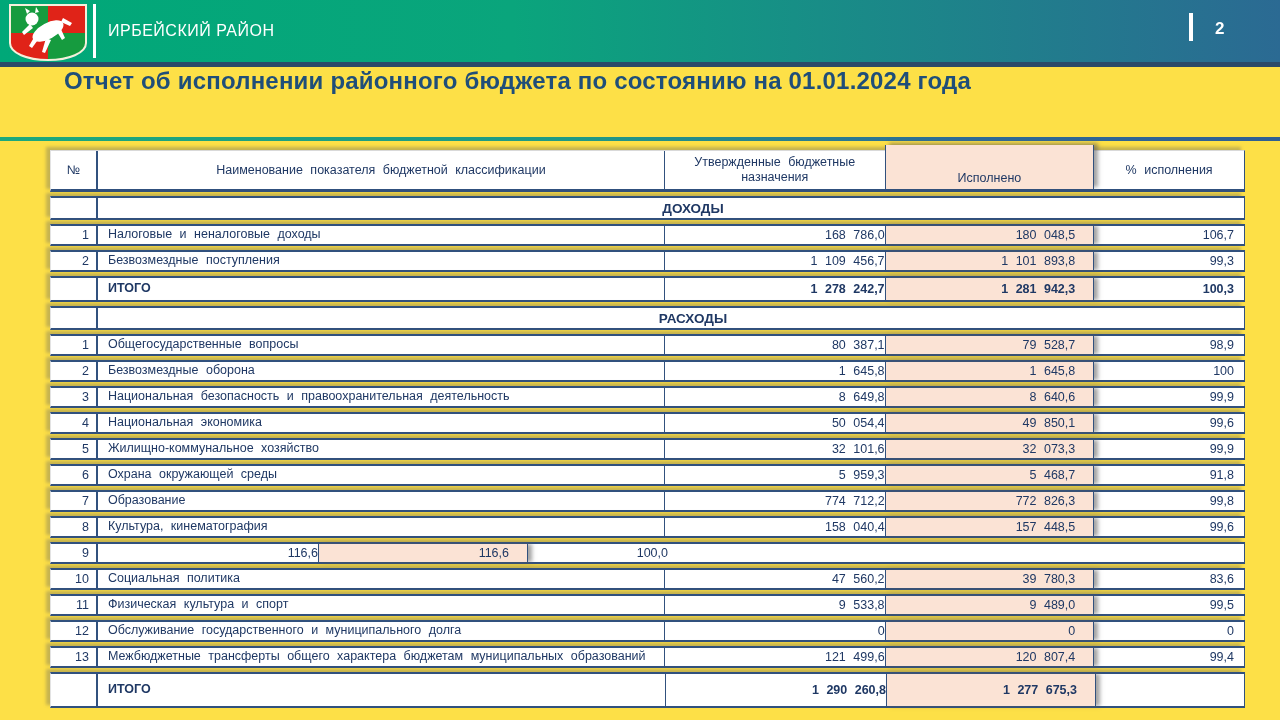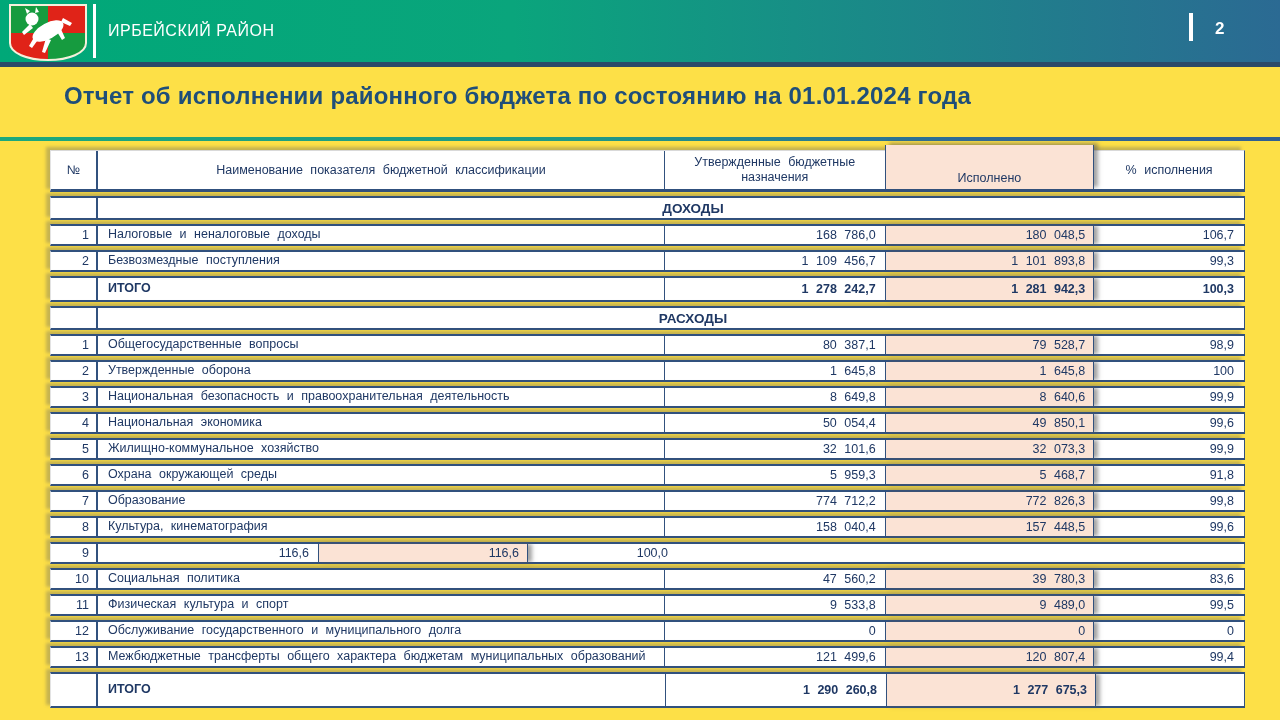--- a/index.html
+++ b/index.html
@@ -19,21 +19,21 @@
   .logo{position:absolute;left:8px;top:4px;width:80px;height:57px;}
   .topbar-sep{position:absolute;left:93px;top:4px;width:3px;height:54px;background:#ffffff;}
   .region{
     position:absolute;left:108px;top:22px;font-size:16px;letter-spacing:.5px;
     color:#ffffff;font-weight:400;
   }
   .page-sep{position:absolute;left:1189px;top:13px;width:4px;height:28px;background:#ffffff;}
   .page-num{position:absolute;left:1215px;top:19px;color:#ffffff;font-weight:700;font-size:17px;}
   
   .title{
-    position:absolute;left:64px;top:82px;width:1160px;margin:0;
+    position:absolute;left:64px;top:67px;width:1160px;margin:0;
     font-size:24px;font-weight:700;color:#1f4e79;letter-spacing:.2px;
   }
   .rule{
     position:absolute;left:0;top:137px;width:1280px;height:4px;
     background:linear-gradient(90deg,#1ca97c 0%,#1f9a85 45%,#2f6c97 75%,#2f5f93 100%);
   }
   
   .budget-table{position:absolute;left:50px;top:150px;width:1195px;}
   .trow{
     display:flex;align-items:stretch;background:#ffffff;
@@ -41,23 +41,23 @@
     border-left:1px solid #e3e3e3;border-right:1px solid #31517e;
     box-shadow:-4px -3px 3px rgba(95,95,95,.35);
     margin-bottom:4px;box-sizing:border-box;min-height:22px;
   }
   .c{
     display:flex;align-items:center;box-sizing:border-box;
     font-size:12.5px;line-height:15px;word-spacing:4px;
   }
   .c-num{width:47px;justify-content:flex-end;padding-right:7px;border-right:2px solid #31517e;}
   .c-name{width:568px;padding:1px 8px 2px 10px;border-right:1px solid #31517e;}
-  .c-approved{width:220px;justify-content:flex-end;padding-right:9px;}
+  .c-approved{width:220px;justify-content:flex-end;}
   .c-executed{
-    width:210px;justify-content:flex-end;padding-right:8px;
+    width:210px;justify-content:flex-end;padding-right:18px;
     background:#fbe3d5;border-left:1px solid #31517e;border-right:1px solid #31517e;
     box-shadow:4px 0 4px rgba(90,90,90,.55);position:relative;z-index:1;
   }
   .c-percent{width:150px;justify-content:flex-end;padding-right:10px;}
   .c-section{flex:1;justify-content:center;font-weight:700;font-size:13.5px;padding-left:44px;}
   
   .thead{min-height:42px;border-top:1px solid #d9d9d9;border-bottom:3px solid #31517e;}
   .thead .c{justify-content:center;text-align:center;padding:2px 6px;font-size:12.5px;}
   .thead .c-executed{margin-top:-6px;padding-top:24px;box-shadow:4px -2px 4px rgba(90,90,90,.55);}
   .section-row{min-height:24px;}
@@ -149,21 +149,21 @@
       </div>
       <div class="trow data-row">
         <div class="c c-num">1</div>
         <div class="c c-name">Общегосударственные вопросы</div>
         <div class="c c-approved">80 387,1</div>
         <div class="c c-executed">79 528,7</div>
         <div class="c c-percent">98,9</div>
       </div>
       <div class="trow data-row">
         <div class="c c-num">2</div>
-        <div class="c c-name">Утвержденные оборона</div>
+        <div class="c c-name">Безвозмездные оборона</div>
         <div class="c c-approved">1 645,8</div>
         <div class="c c-executed">1 645,8</div>
         <div class="c c-percent">100</div>
       </div>
       <div class="trow data-row">
         <div class="c c-num">3</div>
         <div class="c c-name">Национальная безопасность и правоохранительная деятельность</div>
         <div class="c c-approved">8 649,8</div>
         <div class="c c-executed">8 640,6</div>
         <div class="c c-percent">99,9</div>

